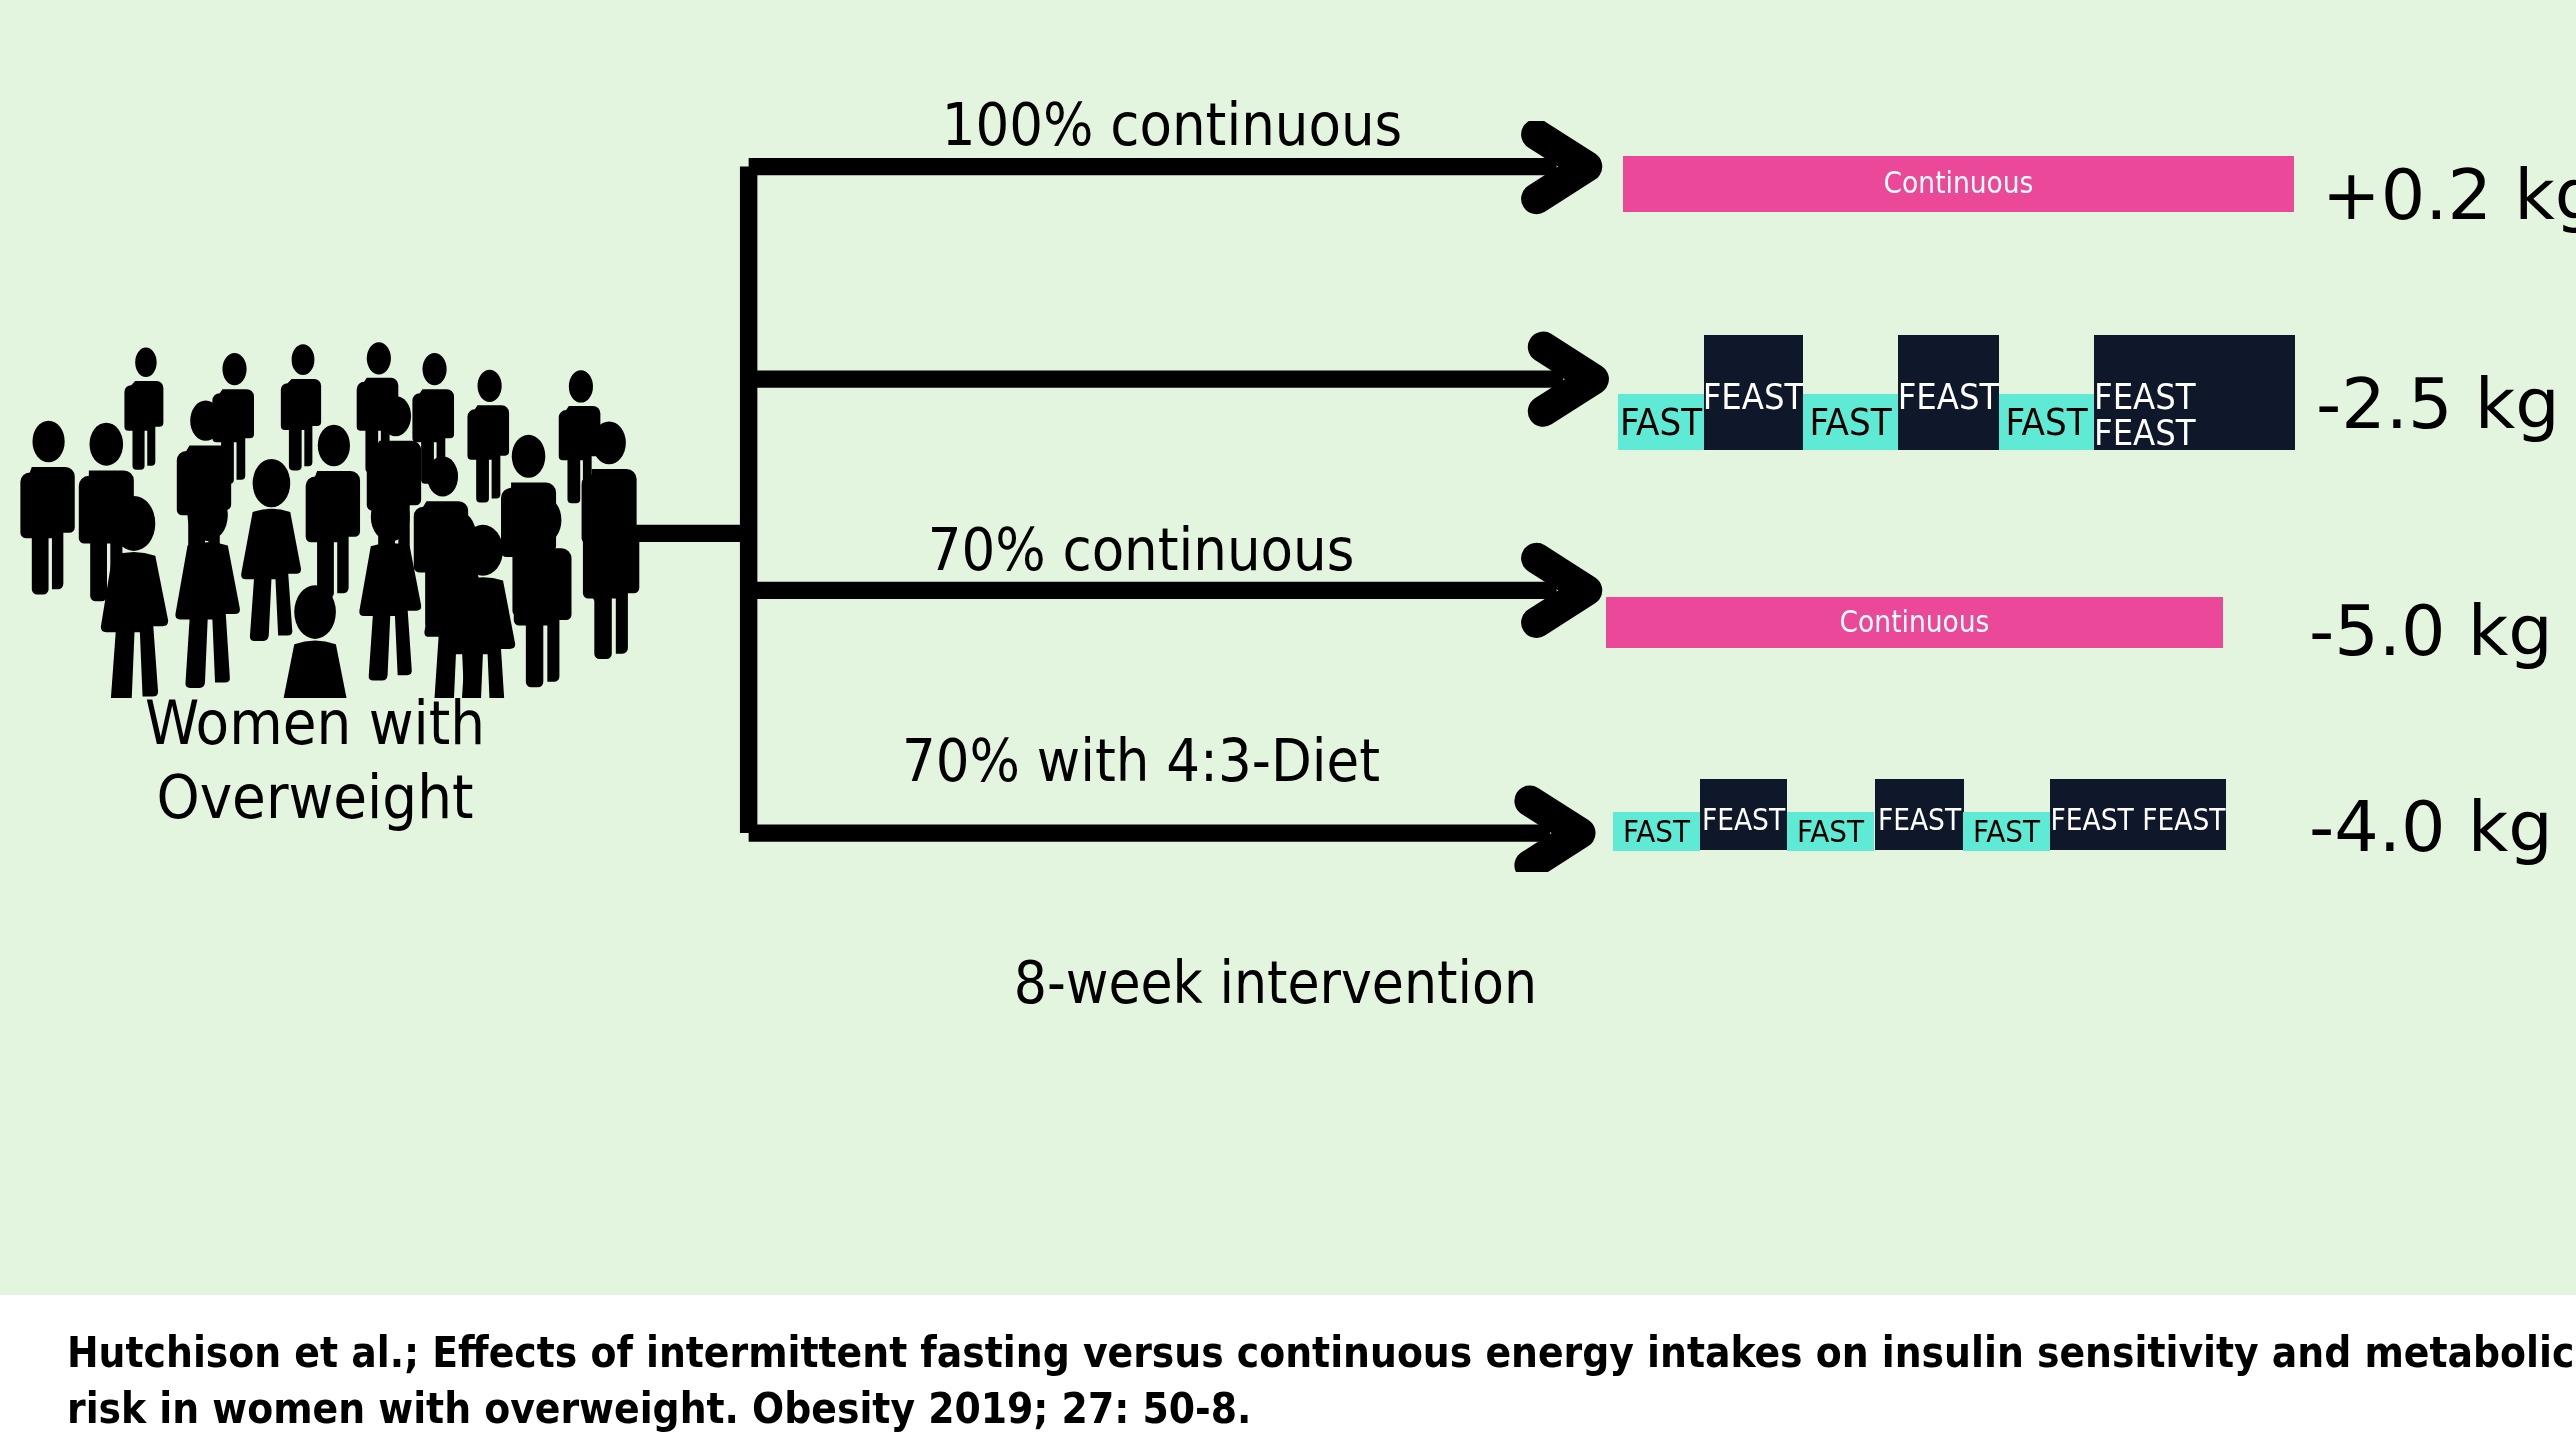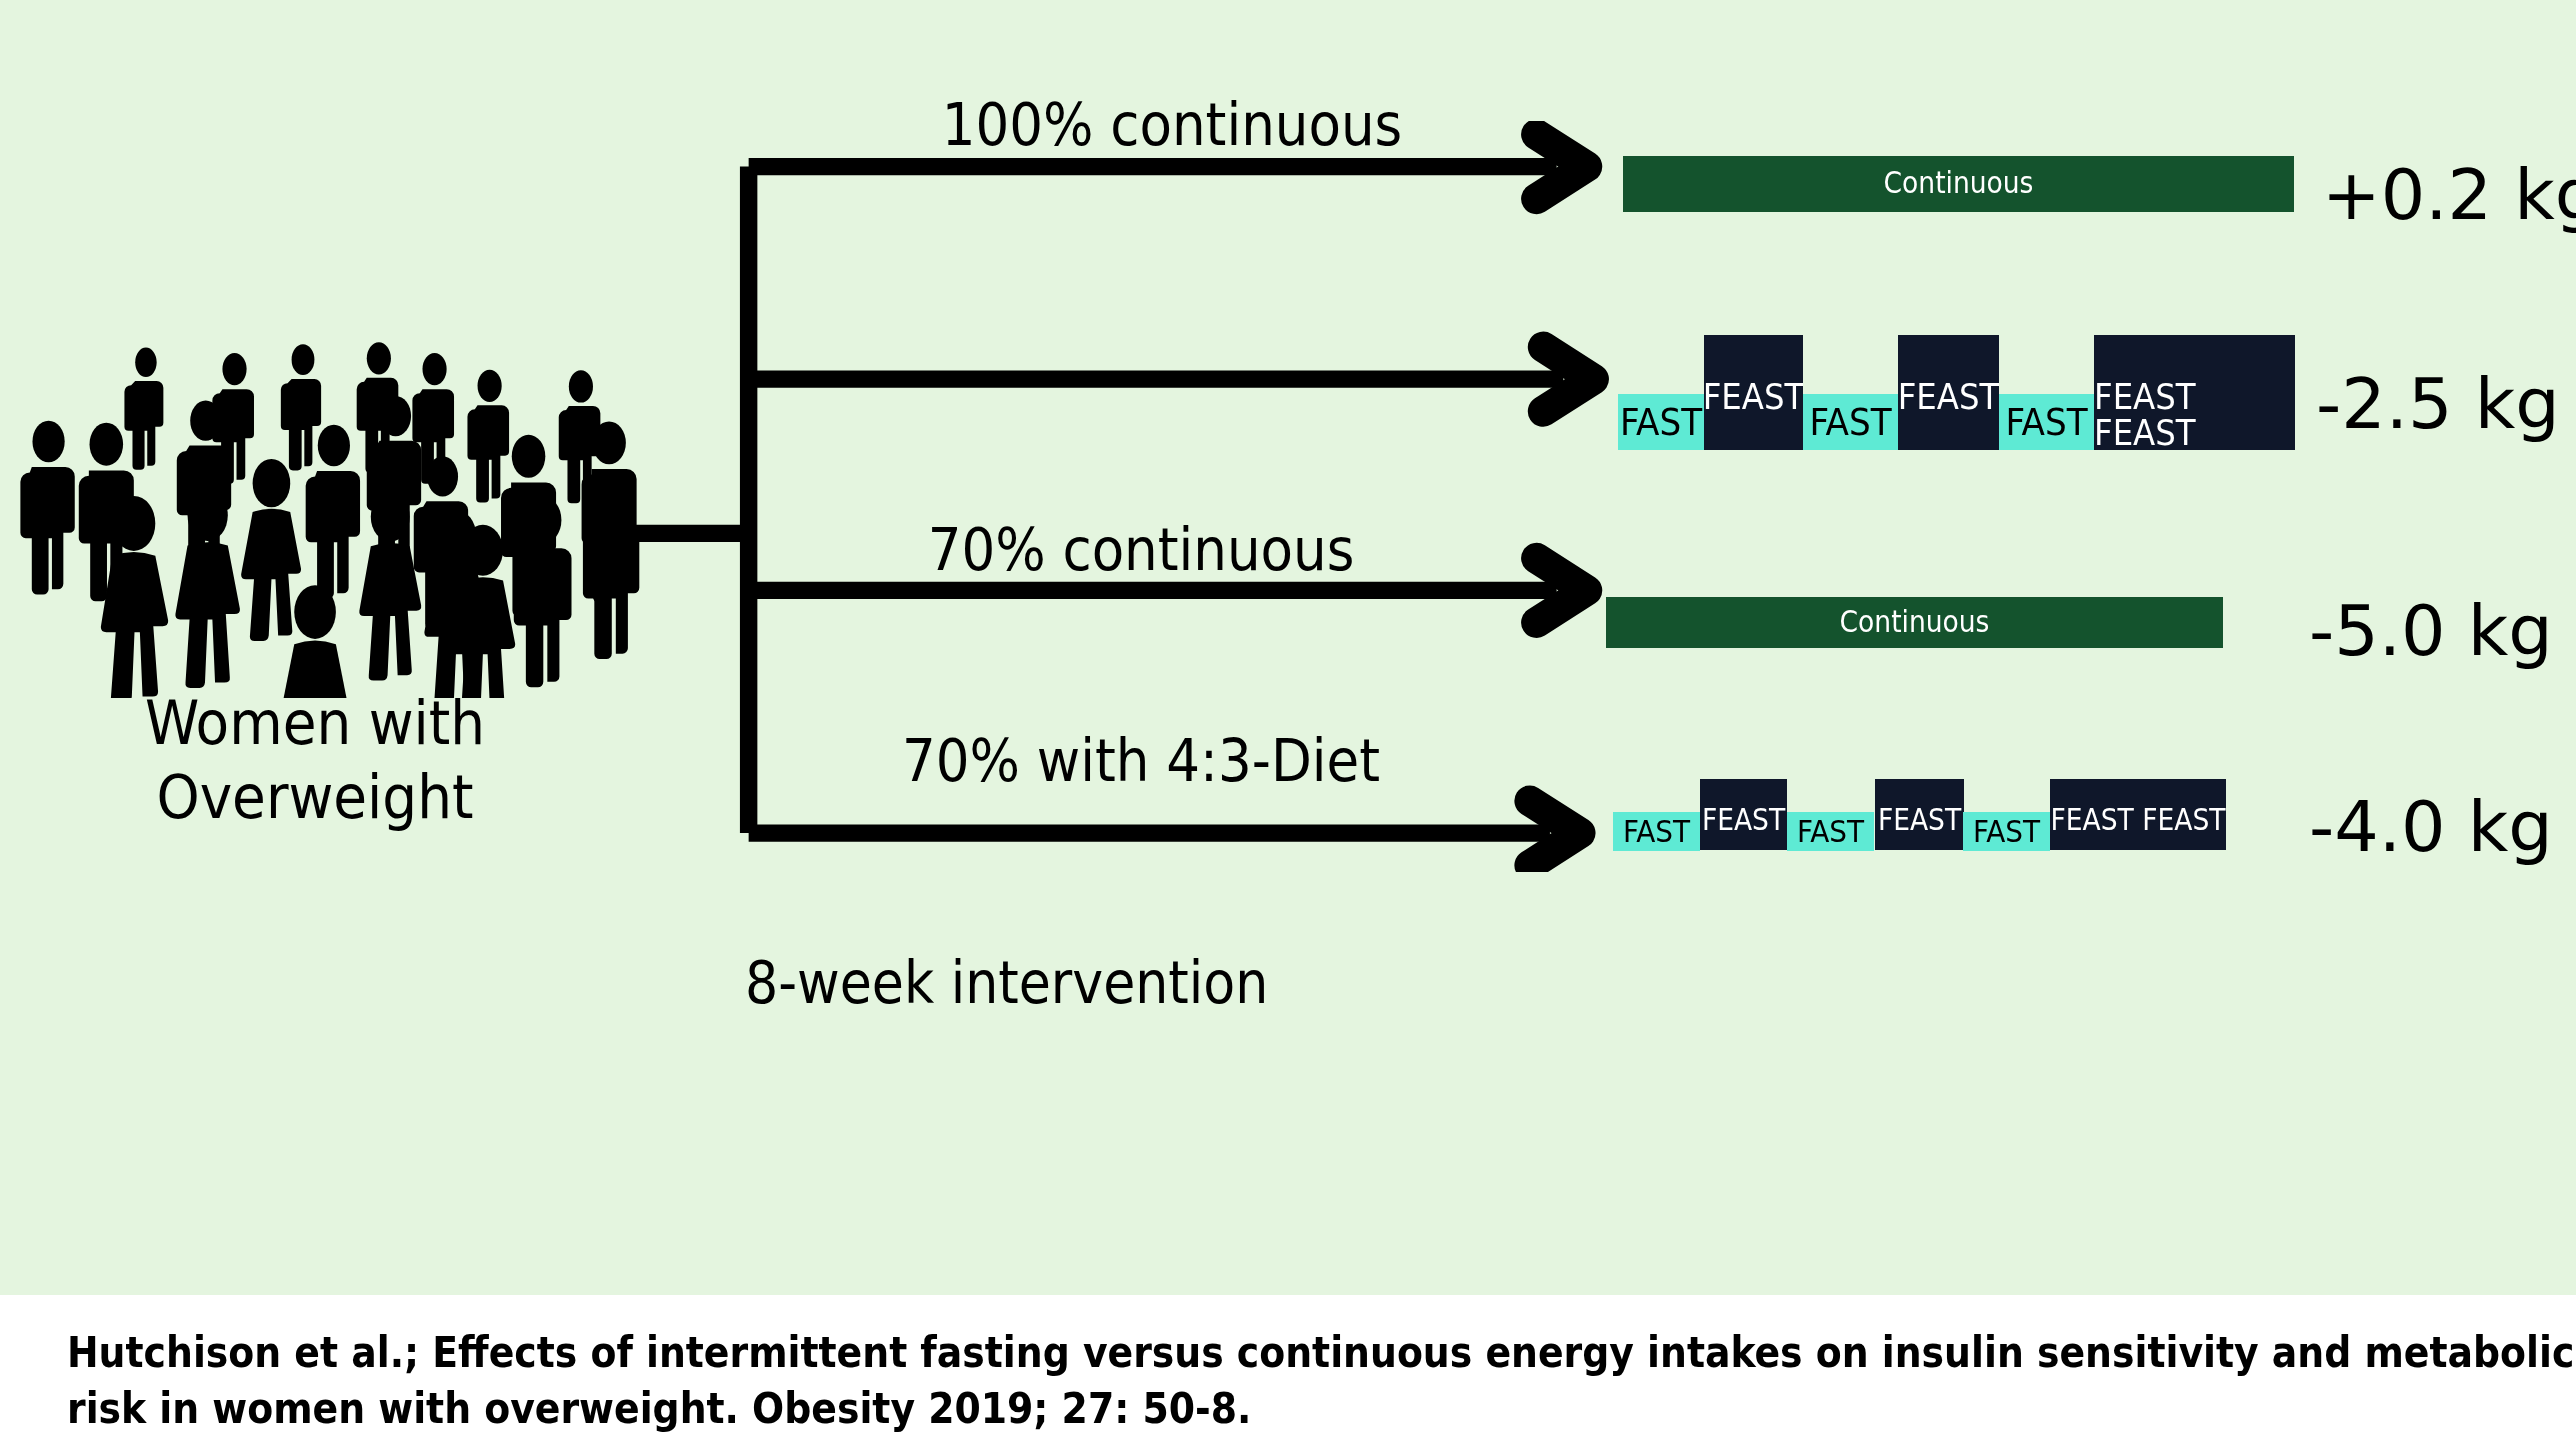--- a/index.html
+++ b/index.html
@@ -72,21 +72,21 @@
   #label-r2 { left: 745px; top: 307px; width: 792px; }
   #label-r3 { left: 745px; top: 520px; width: 792px; }
   #label-r4 { left: 745px; top: 731px; width: 792px; }
 
   
   #intervention {
     position: absolute;
     left: 745px;
     top: 954px;
     width: 792px;
-    text-align: left;
+    text-align: right;
     font-size: 58px;
     line-height: 1;
     color: #000;
     white-space: nowrap;
     font-family: "DejaVu Sans Condensed", "Liberation Sans Narrow", "DejaVu Sans", sans-serif;
     font-stretch: condensed;
   }
 
   
   .regimen {
@@ -105,21 +105,21 @@
   }
   .seg.fast {
     background: #5eead4;
     color: #000000;
   }
   .seg.feast {
     background: #0f172a;
     color: #ffffff;
   }
   .seg.cont {
-    background: #14532d;
+    background: #ec4899;
     color: #ffffff;
   }
 
   
   .delta {
     position: absolute;
     color: #000;
     font-size: 70px;
     line-height: 1;
     white-space: nowrap;

